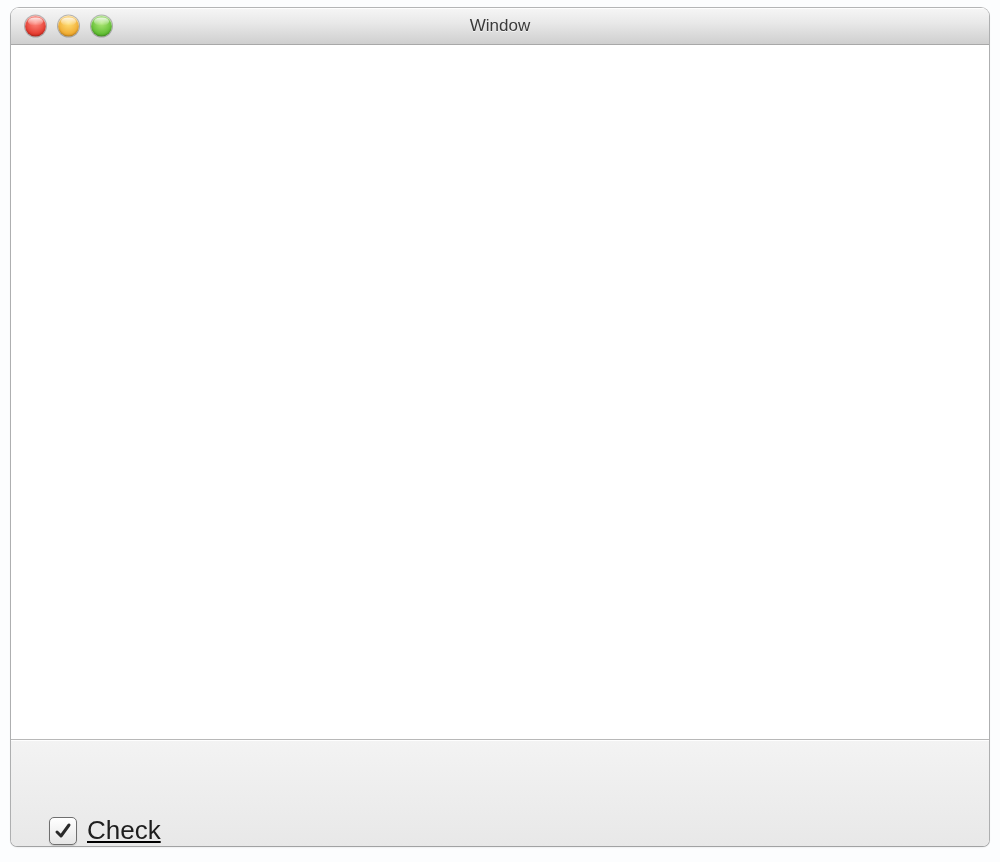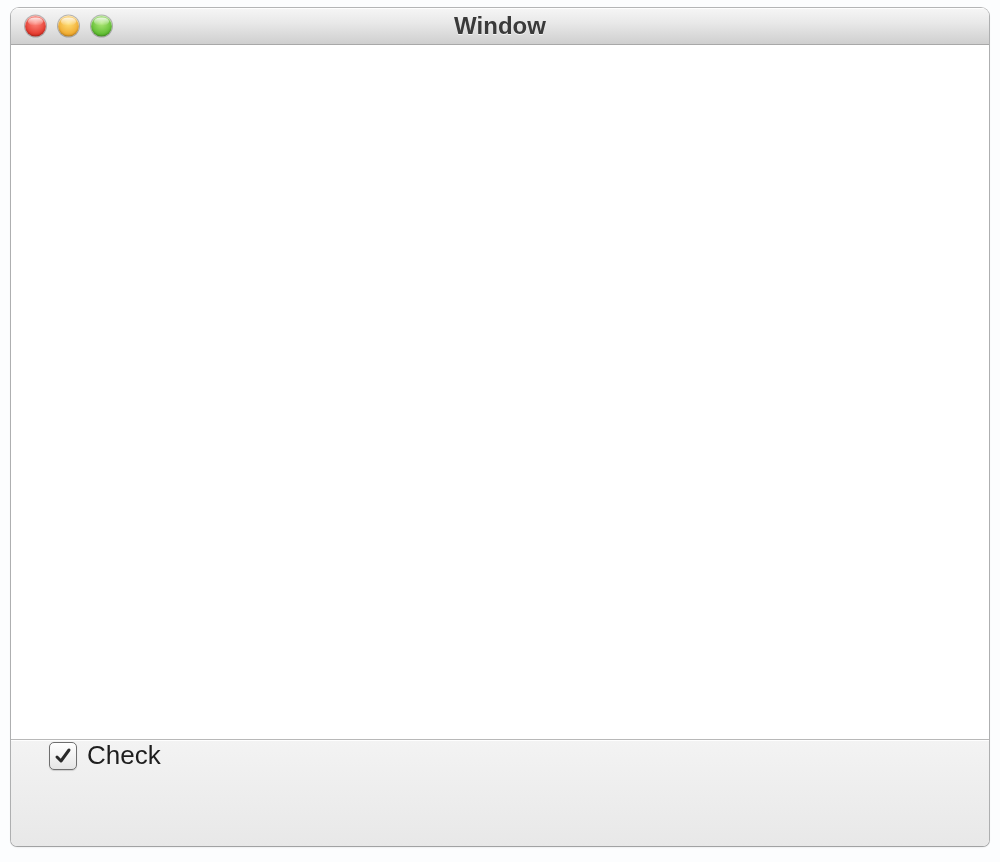--- a/index.html
+++ b/index.html
@@ -75,25 +75,24 @@
     height: 8px;
     border-radius: 50%/60%;
     background: linear-gradient(to bottom, rgba(255,255,255,0.85), rgba(255,255,255,0));
   }
   .tl.close    { background: radial-gradient(circle at 50% 35%, #ff8a7f, #e3362a 70%, #a91e14 100%); }
   .tl.minimize { background: radial-gradient(circle at 50% 35%, #ffe07a, #f0a92d 70%, #b4751a 100%); }
   .tl.zoom     { background: radial-gradient(circle at 50% 35%, #b0e879, #5dbc2f 70%, #32831b 100%); }
 
   .title-text {
     margin: 16px auto;
-    font-size: 24px;
+    font-size: 17px;
     color: #3a3a3a;
     text-shadow: 0 1px 0 rgba(255,255,255,0.7);
     user-select: none;
-    font-weight: bold;
   }
 
   .window-body {
     position: absolute;
     top: 37px;
     left: 0;
     right: 0;
     bottom: 0;
     display: flex;
     flex-direction: column;
@@ -102,23 +101,24 @@
   .content-area {
     flex: 1;
     background: #ffffff;
     border-bottom: 1px solid #b8b8b8;
   }
 
   .footer-bar {
     height: 106px;
     background: linear-gradient(to bottom, #f3f3f3, #e8e8e8);
     display: flex;
-    align-items: flex-start;
+    align-items: flex-end;
     padding-left: 38px;
     box-shadow: inset 0 1px 0 rgba(255,255,255,0.9);
+    text-decoration: underline;
   }
 
   .checkbox-control {
     display: inline-flex;
     align-items: center;
     gap: 10px;
     cursor: default;
     user-select: none;
   }
 

